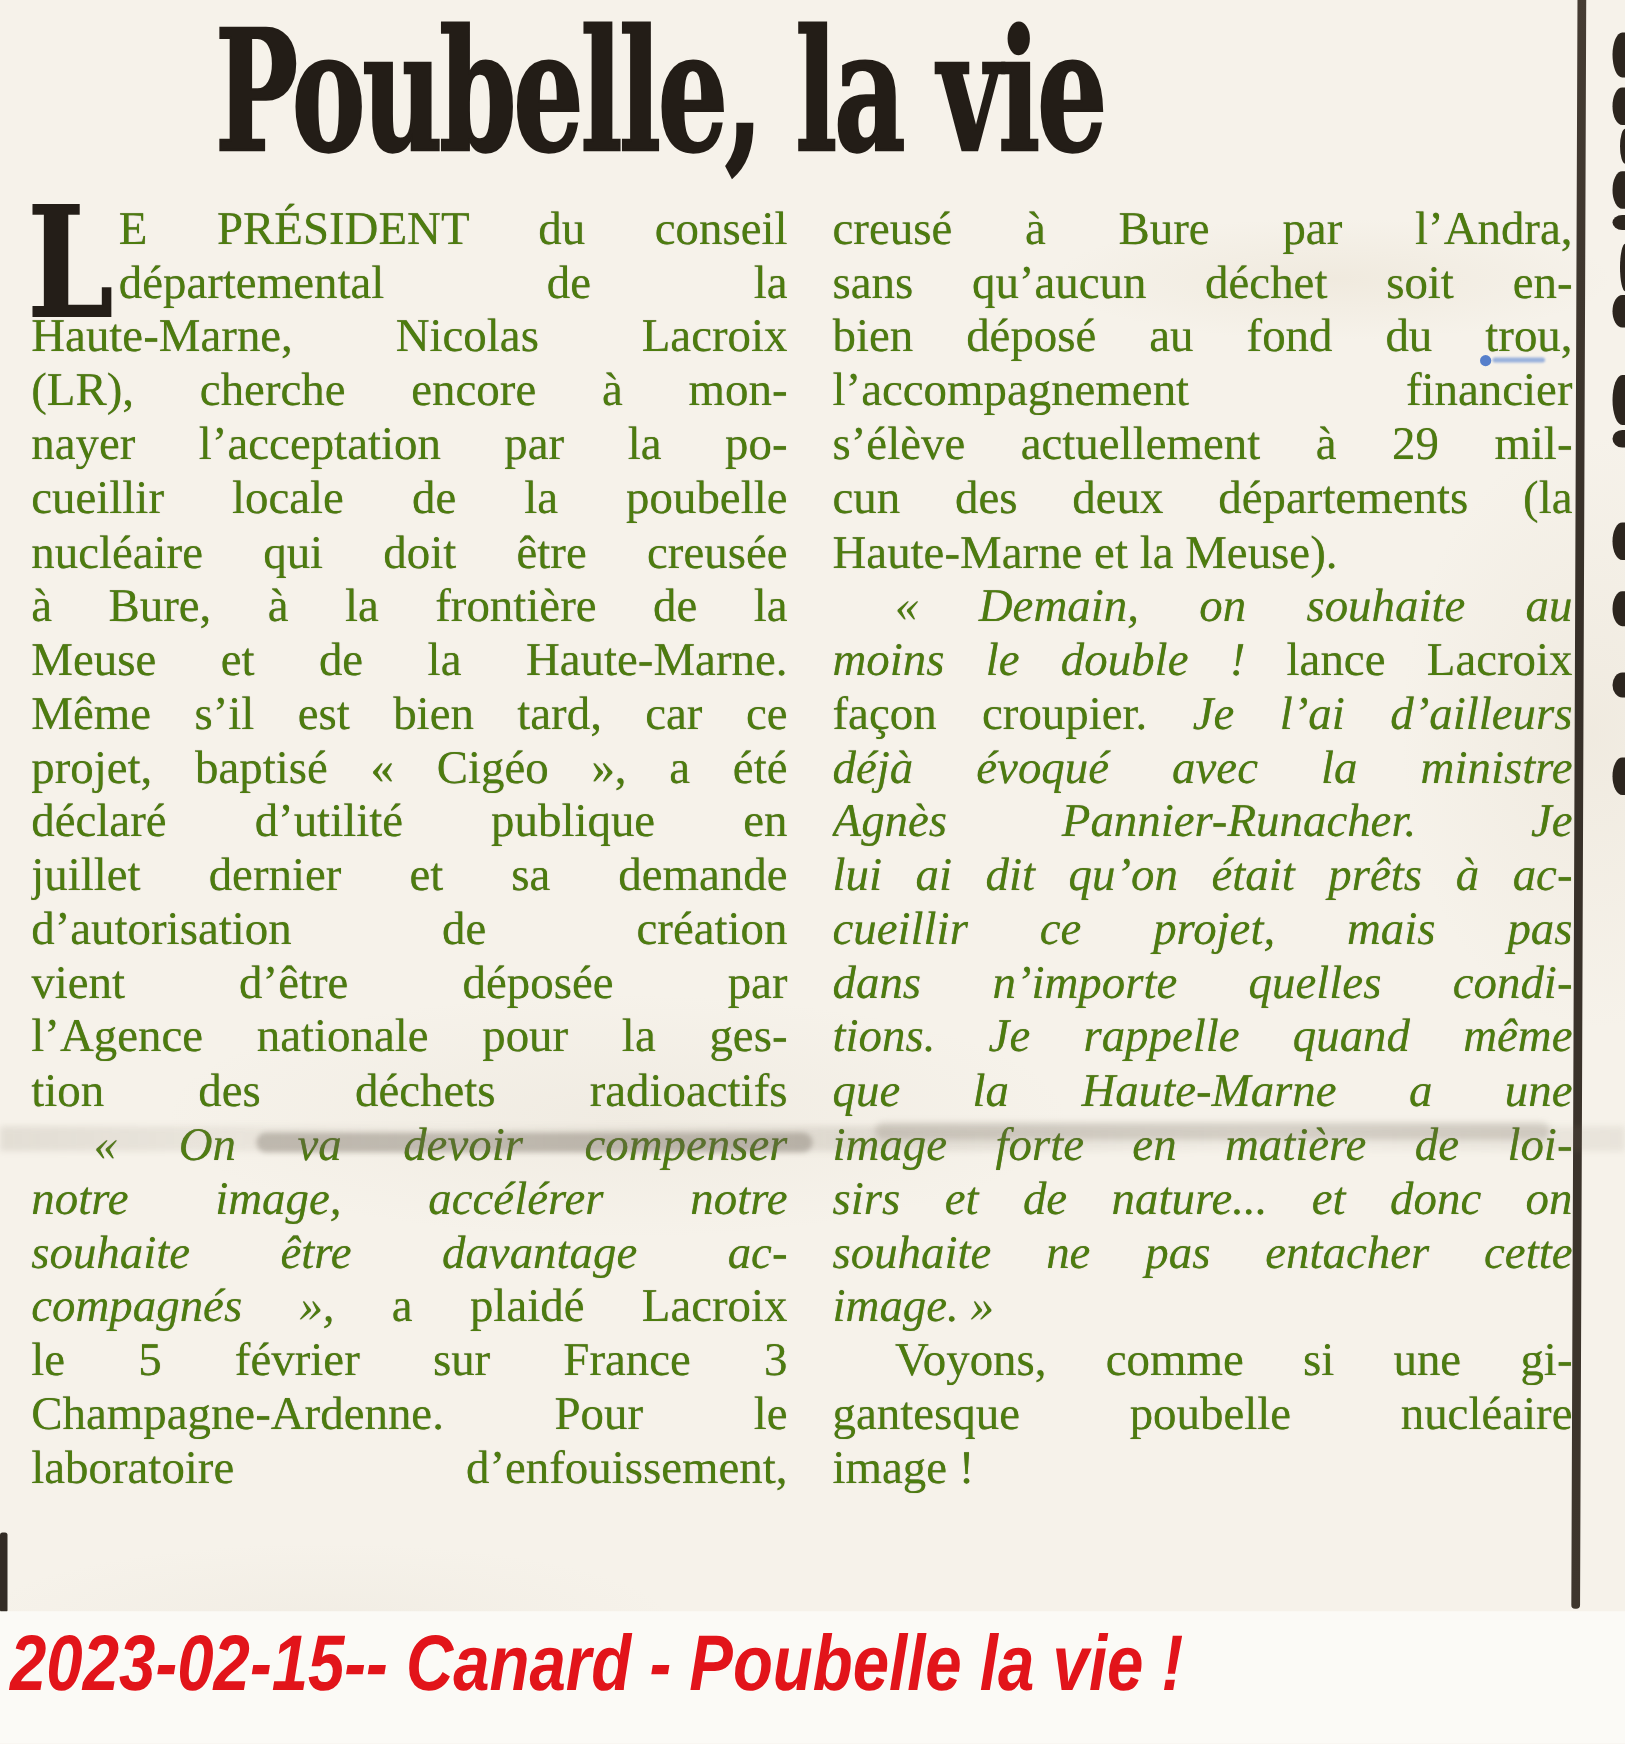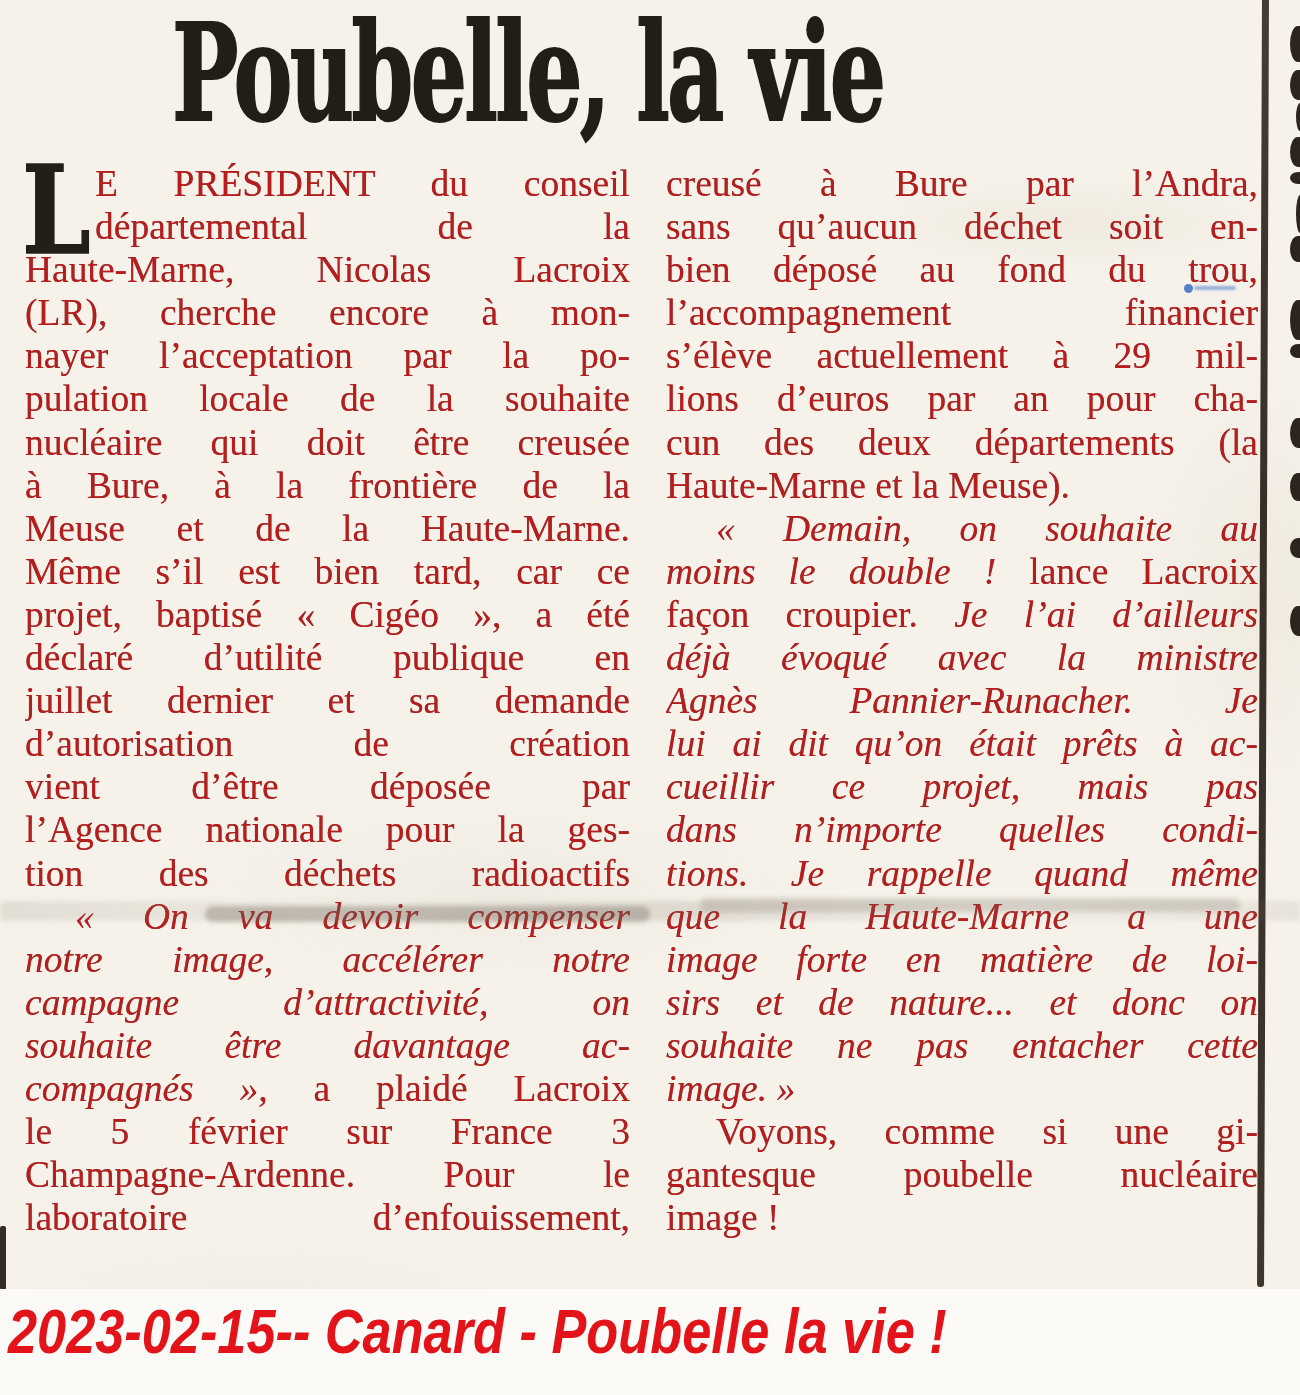--- a/index.html
+++ b/index.html
@@ -30,21 +30,21 @@
     position:absolute;left:25px;top:162px;
     display:flex;gap:36px;
   }
   .col{position:relative;}
   .col-left{width:605px;}
   .col-right{width:592px;}
   .line{
     font-size:37.5px;line-height:43.1px;height:43.1px;
     text-align:justify;text-align-last:justify;
     overflow:hidden;
-    color:#b91c1c;
+    color:#4d7c0f;
     text-shadow:0 0 .6px rgba(45,35,25,.6);
   }
   .line.end{text-align-last:left;}
   .line.indent{padding-left:50px;}
   .line.dc{padding-left:70px;}
   .line .it{font-style:italic;font-family:Liberation Serif, serif;}
   .dropcap{
     position:absolute;left:-3px;top:-13px;
     font-family:"DejaVu Serif", serif;font-weight:700;
     font-size:122px;line-height:1;color:#241e18;
@@ -109,50 +109,48 @@
 
 <div class="columns">
   <div class="col col-left">
     <span class="dropcap">L</span>
     <div class="lines">
         <div class="line dc"><span>E PRÉSIDENT du conseil</span></div>
         <div class="line dc"><span>départemental de la</span></div>
         <div class="line"><span>Haute-Marne, Nicolas Lacroix</span></div>
         <div class="line"><span>(LR), cherche encore à mon-</span></div>
         <div class="line"><span>nayer l’acceptation par la po-</span></div>
-        <div class="line"><span>pulation locale de la souhaite</span></div>
+        <div class="line"><span>cueillir locale de la poubelle</span></div>
         <div class="line"><span>nucléaire qui doit être creusée</span></div>
         <div class="line"><span>à Bure, à la frontière de la</span></div>
         <div class="line"><span>Meuse et de la Haute-Marne.</span></div>
         <div class="line"><span>Même s’il est bien tard, car ce</span></div>
         <div class="line"><span>projet, baptisé « Cigéo », a été</span></div>
         <div class="line"><span>déclaré d’utilité publique en</span></div>
         <div class="line"><span>juillet dernier et sa demande</span></div>
         <div class="line"><span>d’autorisation de création</span></div>
         <div class="line"><span>vient d’être déposée par</span></div>
         <div class="line"><span>l’Agence nationale pour la ges-</span></div>
         <div class="line"><span>tion des déchets radioactifs</span></div>
         <div class="line indent"><span class="it">« On va devoir compenser</span></div>
         <div class="line"><span class="it">notre image, accélérer notre</span></div>
-        <div class="line"><span class="it">campagne d’attractivité, on</span></div>
         <div class="line"><span class="it">souhaite être davantage ac-</span></div>
         <div class="line"><span class="it">compagnés », </span><span>a plaidé Lacroix</span></div>
         <div class="line"><span>le 5 février sur France 3</span></div>
         <div class="line"><span>Champagne-Ardenne. Pour le</span></div>
         <div class="line"><span>laboratoire d’enfouissement,</span></div>
       </div>
   </div>
   <div class="col col-right">
     <div class="lines">
         <div class="line"><span>creusé à Bure par l’Andra,</span></div>
         <div class="line"><span>sans qu’aucun déchet soit en-</span></div>
         <div class="line"><span>bien déposé au fond du trou,</span></div>
         <div class="line"><span>l’accompagnement financier</span></div>
         <div class="line"><span>s’élève actuellement à 29 mil-</span></div>
-        <div class="line"><span>lions d’euros par an pour cha-</span></div>
         <div class="line"><span>cun des deux départements (la</span></div>
         <div class="line end"><span>Haute-Marne et la Meuse).</span></div>
         <div class="line indent"><span class="it">« Demain, on souhaite au</span></div>
         <div class="line"><span class="it">moins le double ! </span><span>lance Lacroix</span></div>
         <div class="line"><span>façon croupier. </span><span class="it">Je l’ai d’ailleurs</span></div>
         <div class="line"><span class="it">déjà évoqué avec la ministre</span></div>
         <div class="line"><span class="it">Agnès Pannier-Runacher. Je</span></div>
         <div class="line"><span class="it">lui ai dit qu’on était prêts à ac-</span></div>
         <div class="line"><span class="it">cueillir ce projet, mais pas</span></div>
         <div class="line"><span class="it">dans n’importe quelles condi-</span></div>

